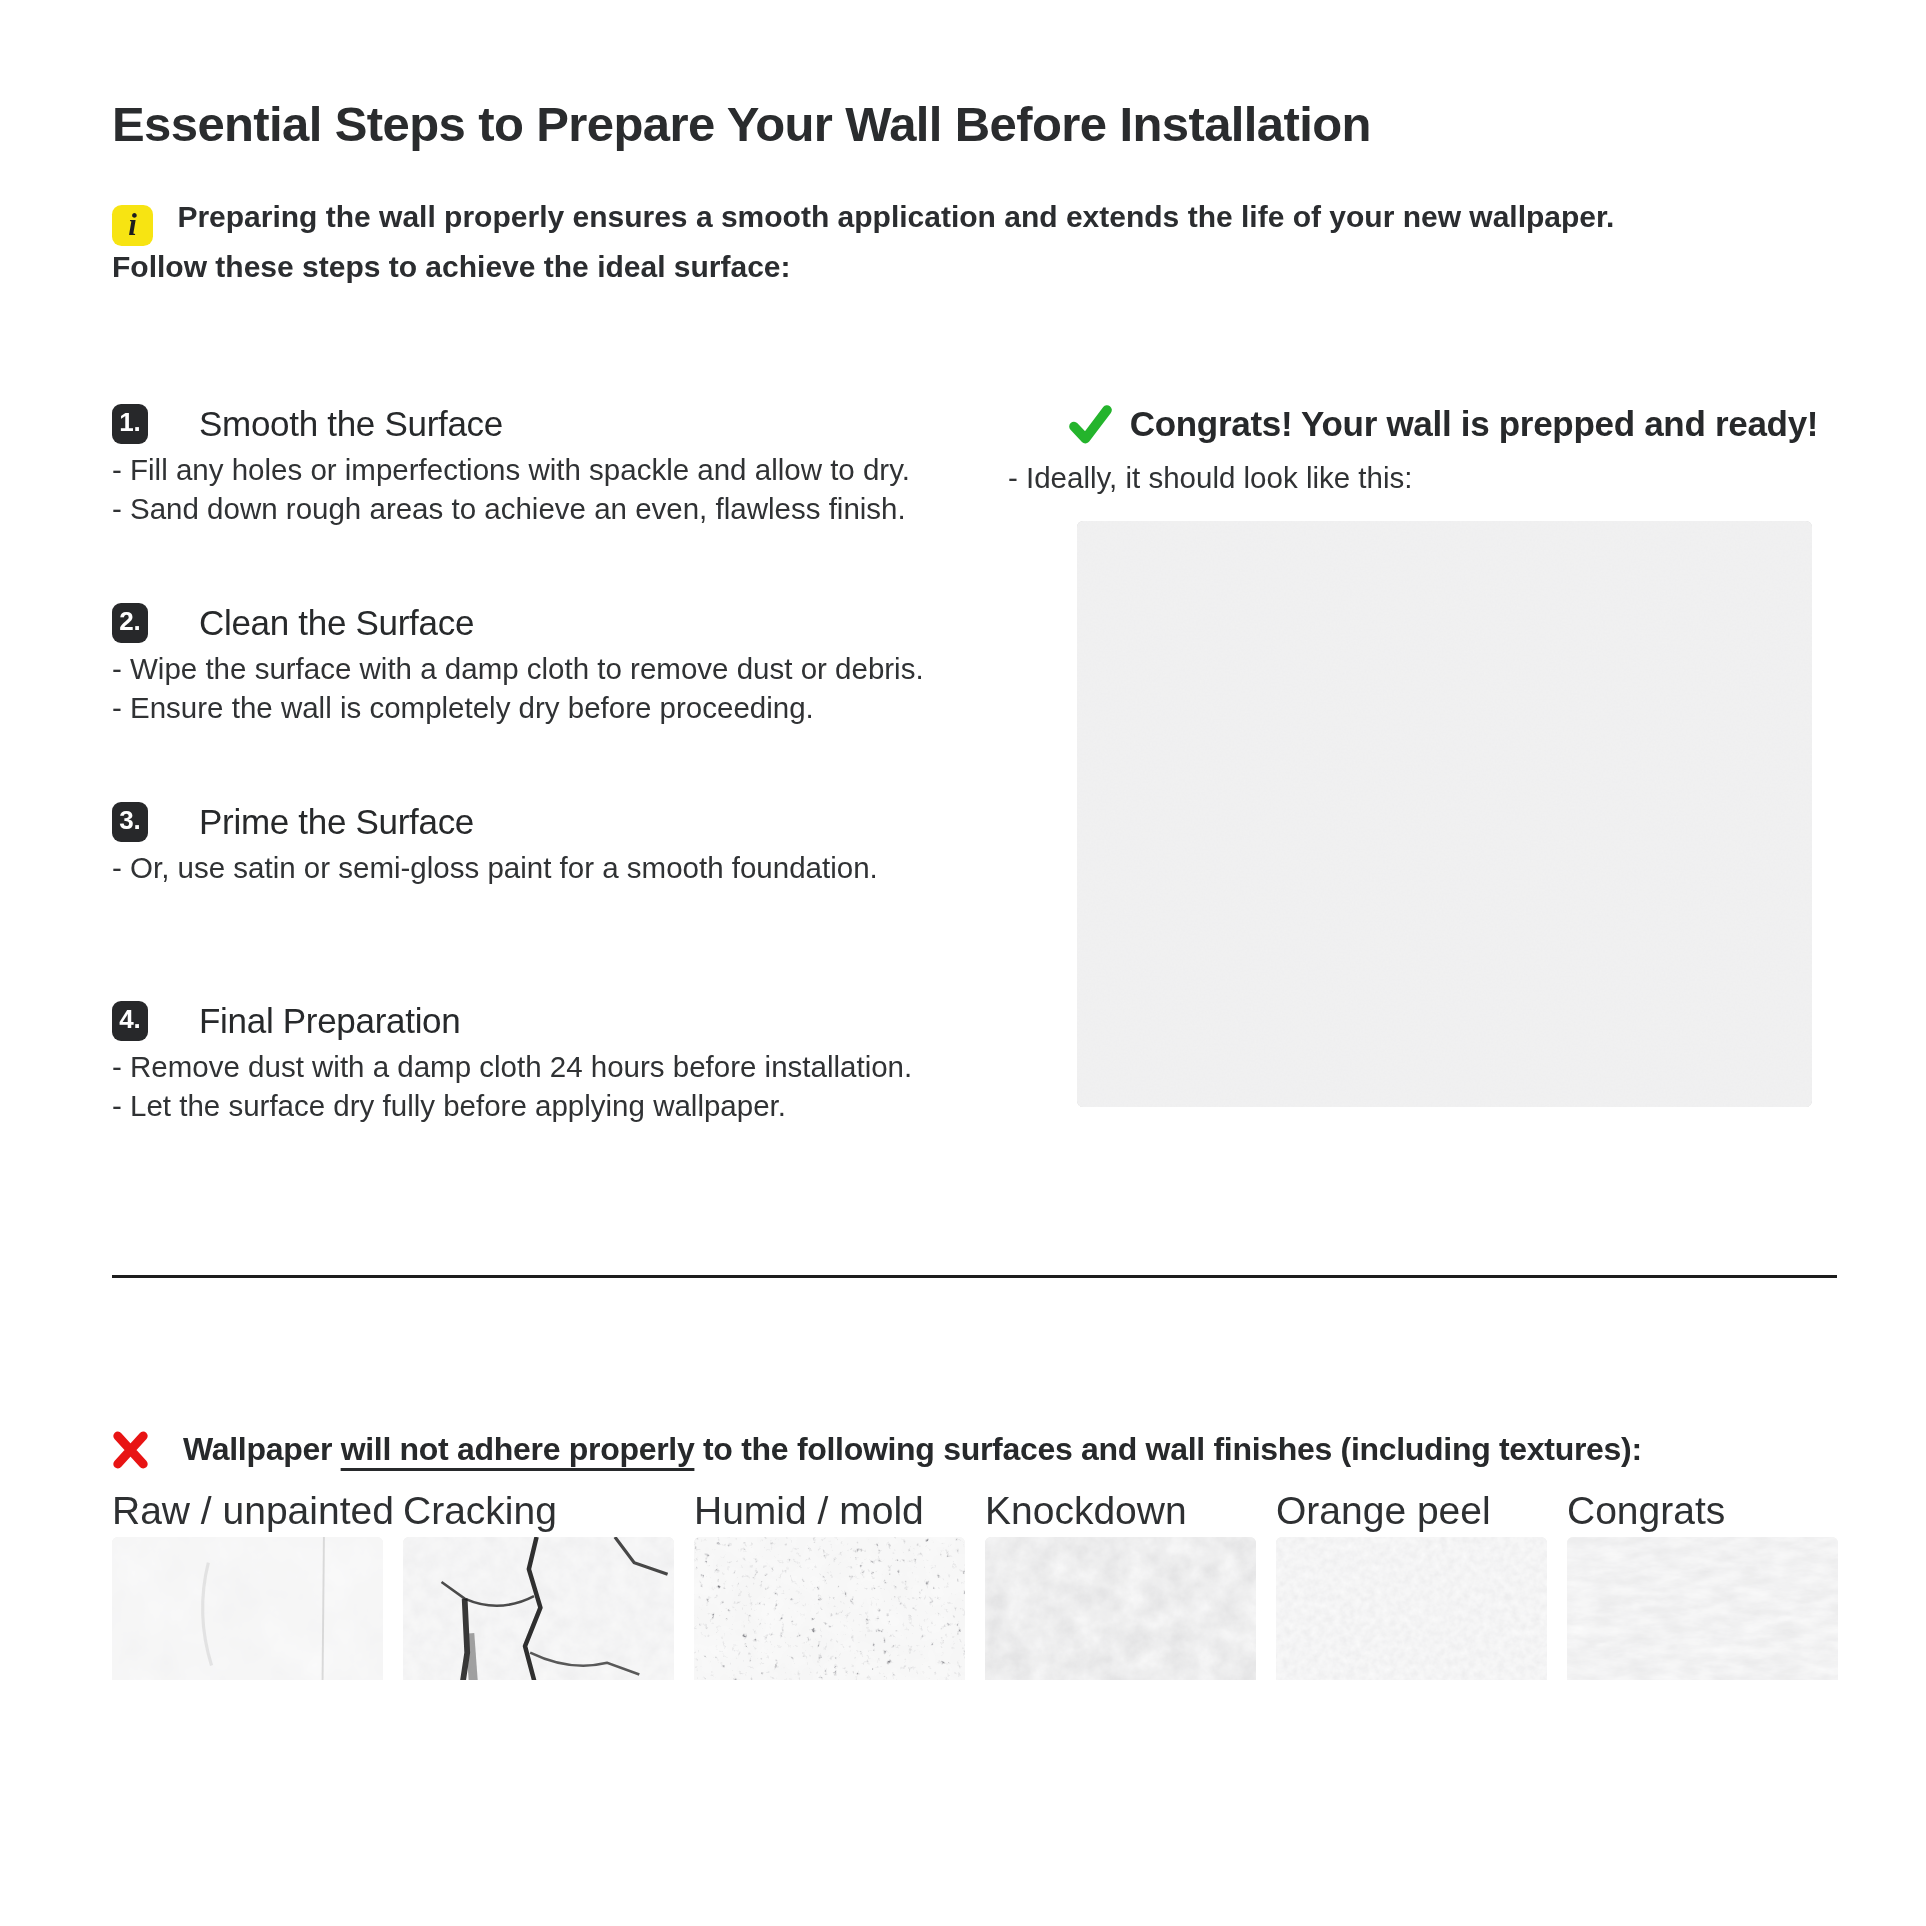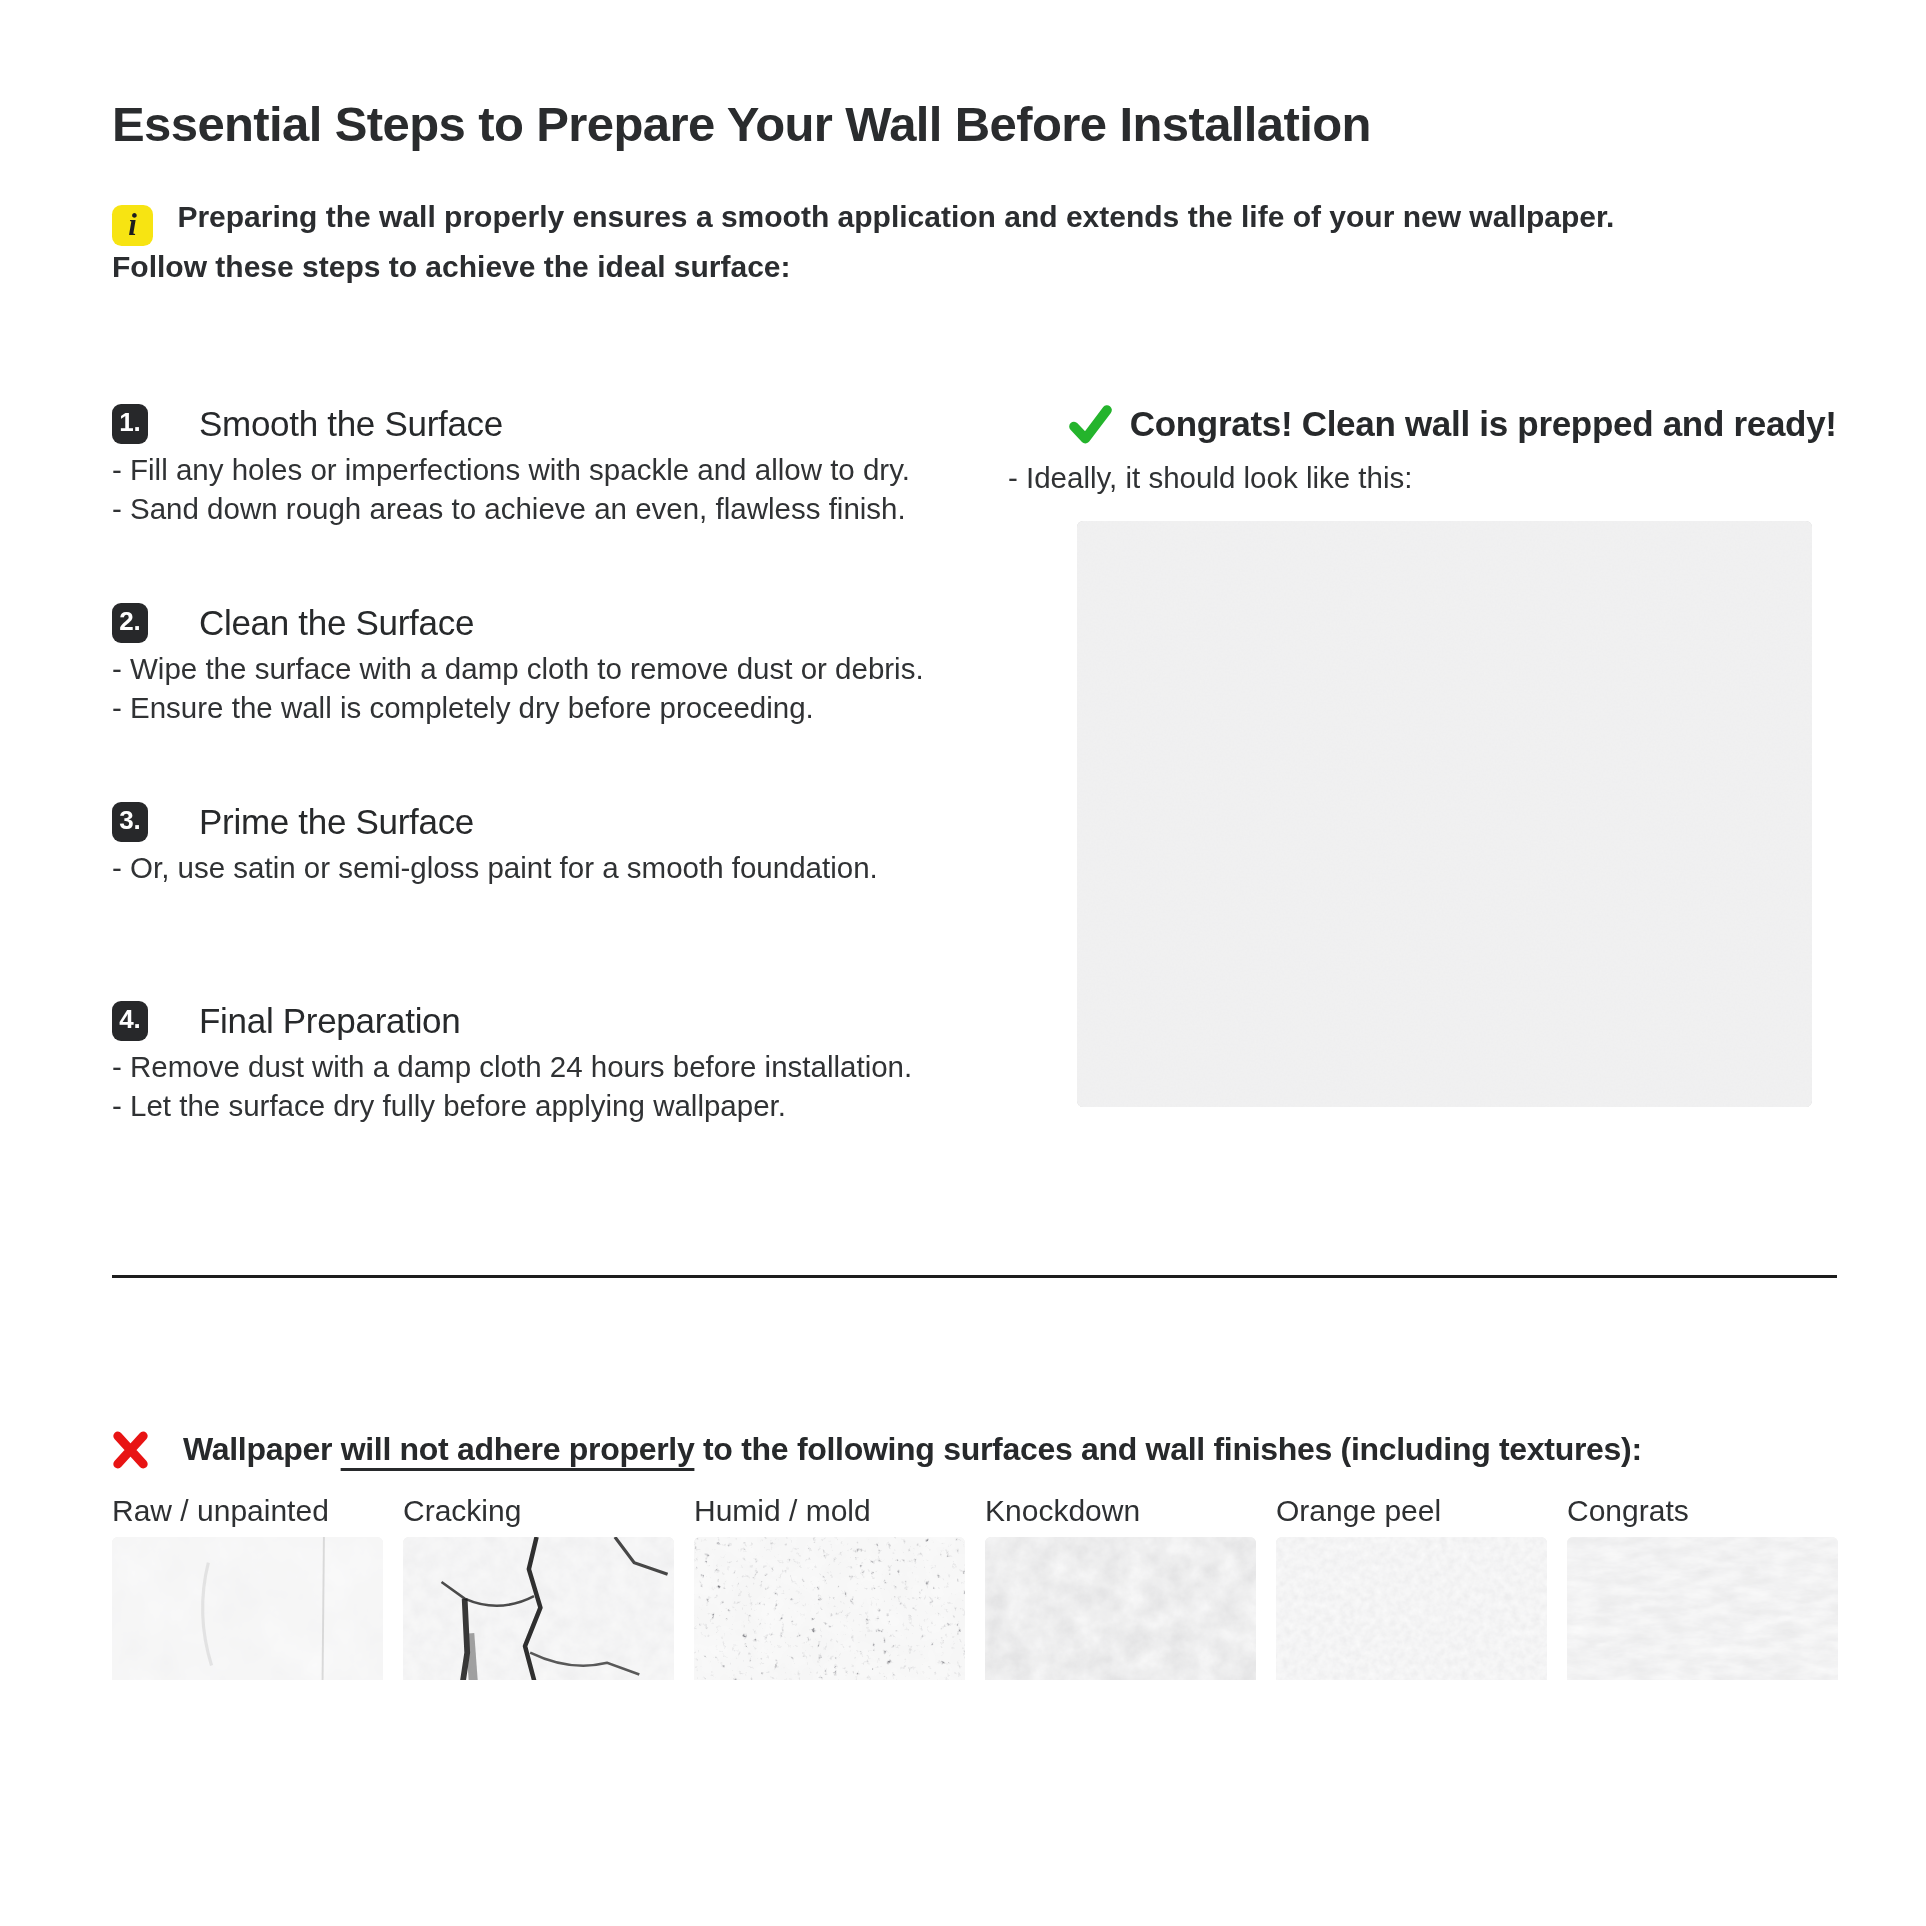--- a/index.html
+++ b/index.html
@@ -43,21 +43,21 @@
 
   
   .warning{position:absolute;left:112px;top:1427px;display:flex;align-items:center;gap:34px;height:45px;}
   .warning-text{font-size:32px;font-weight:700;color:#27292b;white-space:nowrap;letter-spacing:-0.3px;}
   .warning-text .heavy{font-weight:800;text-decoration:underline;text-decoration-thickness:3.2px;
                        text-underline-offset:7.7px;}
 
   
   .surfaces{position:absolute;left:112px;top:1493px;width:1726px;display:flex;justify-content:space-between;}
   .surface{width:271px;}
-  .surface-label{font-size:30px;font-weight:400;color:#2e3032;line-height:35px;margin-bottom:9px;
+  .surface-label{font-size:39px;font-weight:400;color:#2e3032;line-height:35px;margin-bottom:9px;
                  white-space:nowrap;}
   .surface-img{width:271px;height:271px;border-radius:6.4px;overflow:hidden;background:#f1f1f1;}
   .surface-img svg{display:block;width:100%;height:100%;}
 
   .icon-svg{display:block;}
 </style>
 </head>
 <body>
 
 <div id="canvas">
@@ -121,21 +121,21 @@
     <div class="step-bullets">
       <div>- Remove dust with a damp cloth 24 hours before installation.</div>
       <div>- Let the surface dry fully before applying wallpaper.</div>
     </div>
   </div>
 
   <div class="success-head">
     <svg class="icon-svg" width="45" height="42" viewBox="0 0 70 66" aria-hidden="true">
       <path d="M9 37 L27 56 L61 11" fill="none" stroke="#24b42c" stroke-width="15" stroke-linecap="round" stroke-linejoin="round"></path>
     </svg>
-    <div class="success-title">Congrats! Clean wall is prepped and ready!</div>
+    <div class="success-title">Congrats! Your wall is prepped and ready!</div>
   </div>
   <div class="success-bullet">- Ideally, it should look like this:</div>
 
   <div class="ideal-wall">
     <svg viewBox="0 0 1145 913" preserveAspectRatio="none" aria-hidden="true">
       <defs>
         <filter id="f-ideal" x="0" y="0" width="100%" height="100%">
           <feTurbulence type="fractalNoise" baseFrequency="0.35" numOctaves="2" seed="4"></feTurbulence>
           <feColorMatrix type="saturate" values="0"></feColorMatrix>
           <feComponentTransfer>

